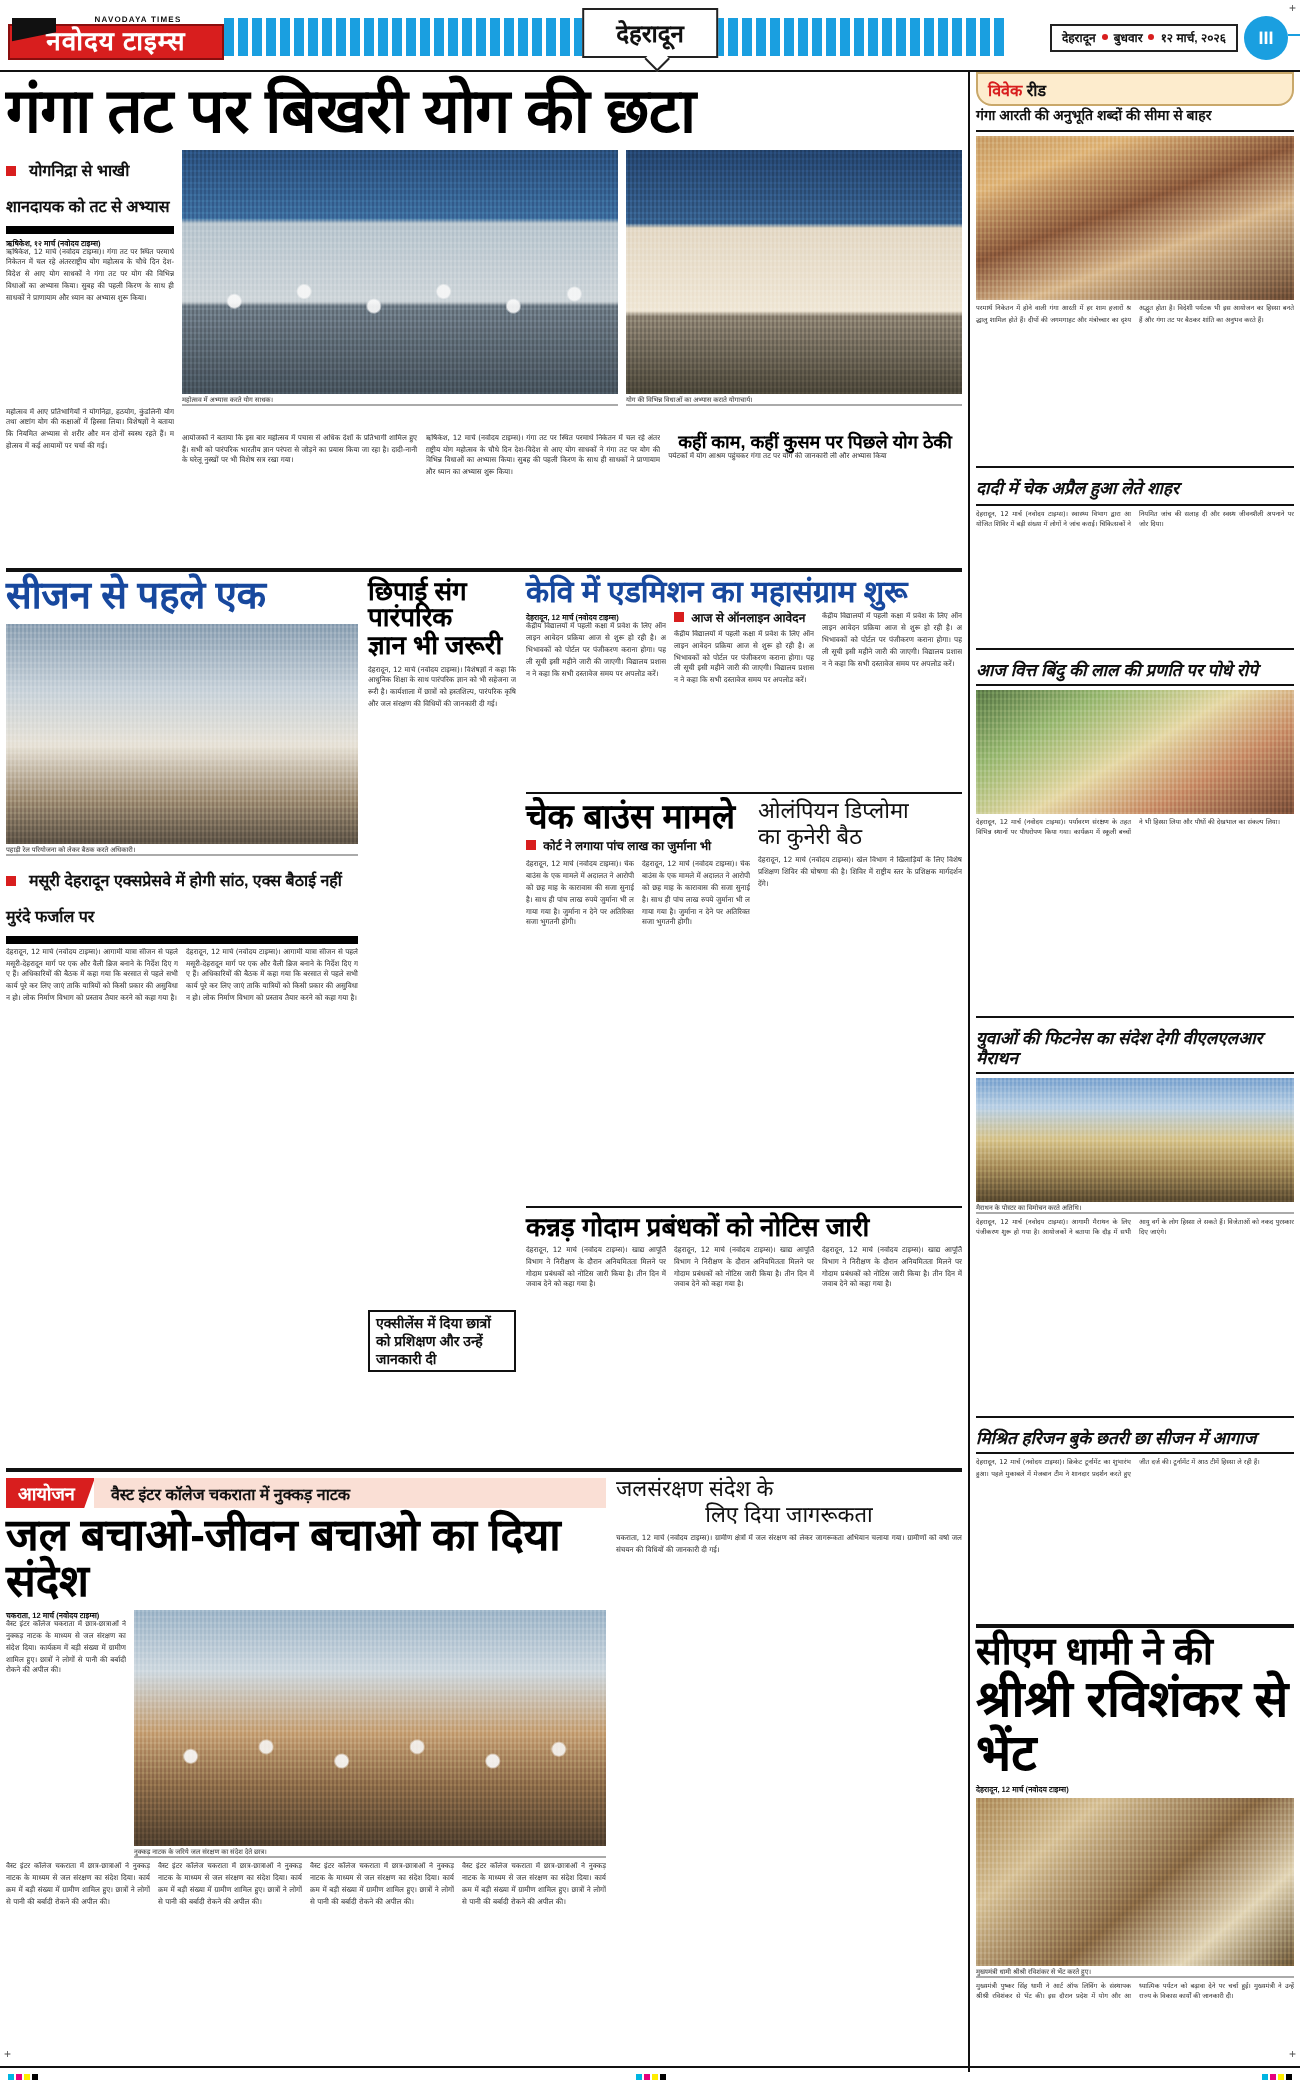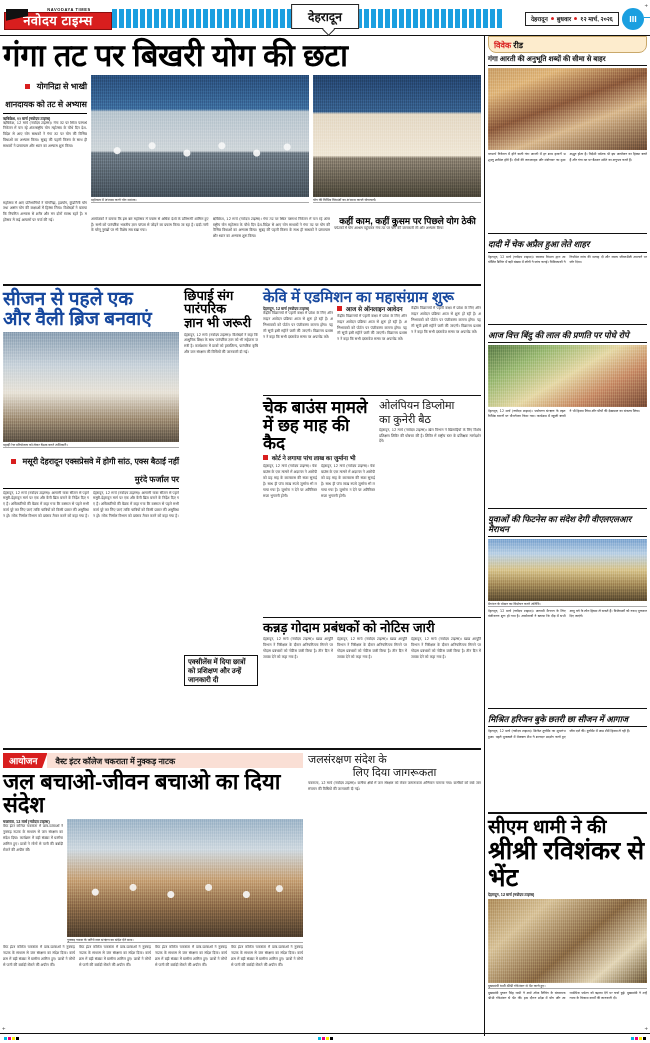--- a/index.html
+++ b/index.html
@@ -91,21 +91,21 @@
     letter-spacing: -.3px; margin: 4px 0 2px; color: #000;
   }
   .lead-sub {
     background: #fdeccd;
     border-top: 1px solid #c9a86a; border-bottom: 1px solid #c9a86a;
     font-size: 9.5px; font-weight: bold; padding: 2px 3px;
     line-height: 1.2;
   }
 
   .kicker-box {
-    border-bottom: 1px solid #000000; padding-bottom: 2px; margin-bottom: 2px; text-align: right;
+    border-bottom: 4px solid #000000; padding-bottom: 2px; margin-bottom: 2px;
   }
   .kicker-head {
     font-size: 8px; font-weight: bold; line-height: 1.25;
   }
   .sq { display: inline-block; width: 5px; height: 5px; background: #d81e1e; margin-right: 2px; }
 
   .blue-head {
     color: #17489e; font-weight: bold; line-height: 1.05;
   }
   .h-blue-lg { font-size: 19px; }
@@ -372,21 +372,20 @@
         </div>
       </div>
     </div>
 
     <div class="rule-thick"></div>
 
     <div class="cols2" style="gap:5px;">
 
       <div style="flex:0 0 176px;">
         <div class="blue-head h-blue-lg">सीजन से पहले एक</div>
-        <div class="blue-head h-blue-lg">और वैली ब्रिज बनवाएं</div>
         <div class="photo ph-office" style="height:110px;margin-top:3px;">
           <div class="noise"></div>
         </div>
         <div class="cap">पहाड़ी रेल परियोजना को लेकर बैठक करते अधिकारी।</div>
         <div class="kicker-box" style="margin-top:2px;">
           <span class="sq"></span>
           <span class="kicker-head">मसूरी देहरादून एक्सप्रेसवे में होगी सांठ, एक्स बैठाई नहीं मुरंदे फर्जाल पर</span>
         </div>
         <div class="cols2">
           <div class="col">
@@ -422,21 +421,20 @@
           <div class="col">
             <div class="body-txt" style="height:86px;">केंद्रीय विद्यालयों में पहली कक्षा में प्रवेश के लिए ऑनलाइन आवेदन प्रक्रिया आज से शुरू हो रही है। अभिभावकों को पोर्टल पर पंजीकरण कराना होगा। पहली सूची इसी महीने जारी की जाएगी। विद्यालय प्रशासन ने कहा कि सभी दस्तावेज समय पर अपलोड करें।</div>
           </div>
         </div>
 
         <div class="rule"></div>
 
         <div class="cols2" style="gap:4px;">
           <div style="flex:0 0 112px;">
             <div class="black-head h-blk-lg">चेक बाउंस मामले</div>
-            <div class="black-head h-blk-lg">में छह माह की कैद</div>
             <div class="kicker-head" style="font-size:6px;margin-top:2px;">
               <span class="sq"></span>
               <span>कोर्ट ने लगाया पांच लाख का जुर्माना भी</span>
             </div>
             <div class="cols2" style="margin-top:2px;">
               <div class="col">
                   <div class="body-txt" style="height:150px;">देहरादून, 12 मार्च (नवोदय टाइम्स)। चेक बाउंस के एक मामले में अदालत ने आरोपी को छह माह के कारावास की सजा सुनाई है। साथ ही पांच लाख रुपये जुर्माना भी लगाया गया है। जुर्माना न देने पर अतिरिक्त सजा भुगतनी होगी।</div>
                 </div>
               <div class="col">
                   <div class="body-txt" style="height:150px;">देहरादून, 12 मार्च (नवोदय टाइम्स)। चेक बाउंस के एक मामले में अदालत ने आरोपी को छह माह के कारावास की सजा सुनाई है। साथ ही पांच लाख रुपये जुर्माना भी लगाया गया है। जुर्माना न देने पर अतिरिक्त सजा भुगतनी होगी।</div>

